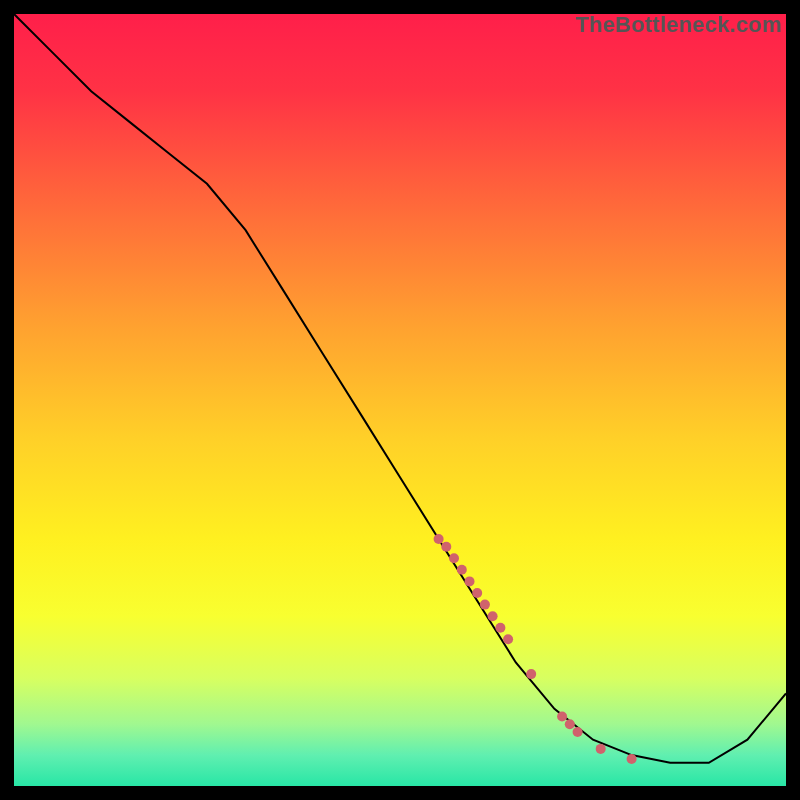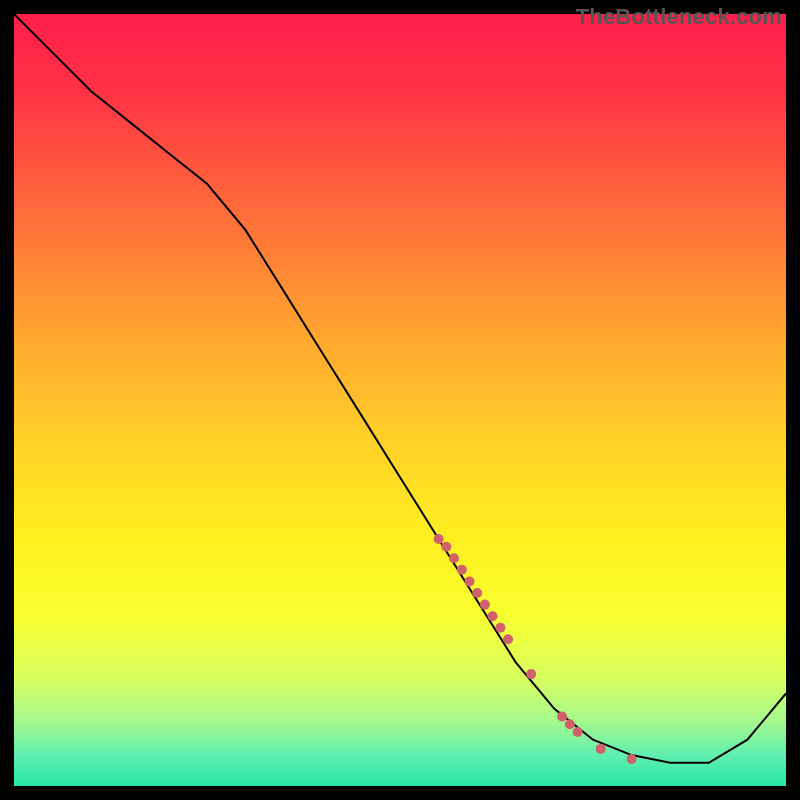--- a/index.html
+++ b/index.html
@@ -20,21 +20,21 @@
   }
   .plot {
     position: absolute;
     left: 0;
     top: 0;
     width: 772px;
     height: 772px;
   }
   .watermark {
     position: absolute;
-    top: 4px;
+    top: 12px;
     right: 18px;
     font-family: Arial, Helvetica, sans-serif;
     font-size: 22px;
     font-weight: bold;
     color: #555555;
     letter-spacing: 0.2px;
     user-select: none;
   }
 </style>
 </head>

